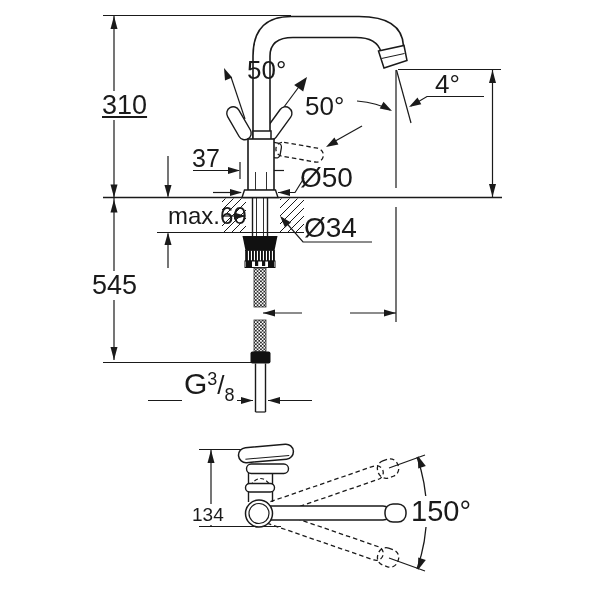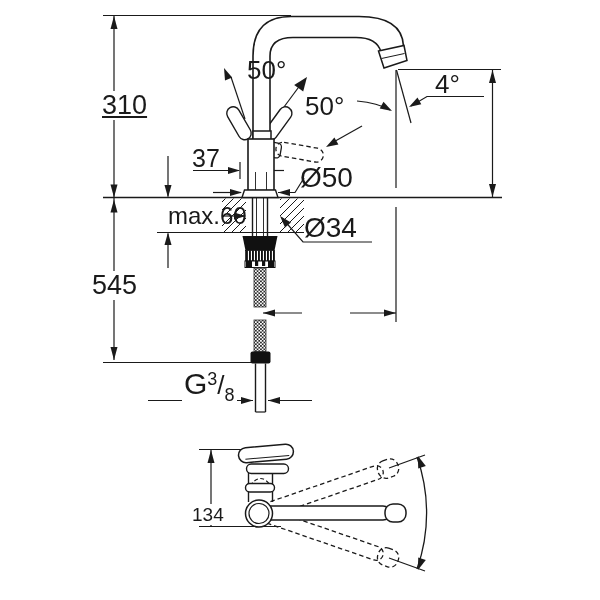--- a/index.html
+++ b/index.html
@@ -195,14 +195,15 @@
 <div class="dim-label" style="left:304px;top:214px;width:58px;font-size:28px;">Ø34</div>
 <div class="dim-label" style="left:435px;top:71px;width:47px;font-size:26px;">4°</div>
 <div class="dim-label" style="left:247px;top:57px;width:49px;font-size:26px;">50°</div>
 <div class="dim-label" style="left:305px;top:93px;width:50px;font-size:26px;">50°</div>
 
 <div class="dim-label bg" style="left:182px;top:368px;font-size:30px;">
   <span>G</span><span class="sup">3</span><span class="slash">/</span><span class="sub">8</span>
 </div>
 
 <div class="dim-label bg" style="left:190px;top:476px;width:45px;font-size:19px;margin-top:28px;">134</div>
+<div class="dim-label bg" style="left:409px;top:496px;width:74px;font-size:29px;">150°</div>
 
 </div>
 
 </body></html>

